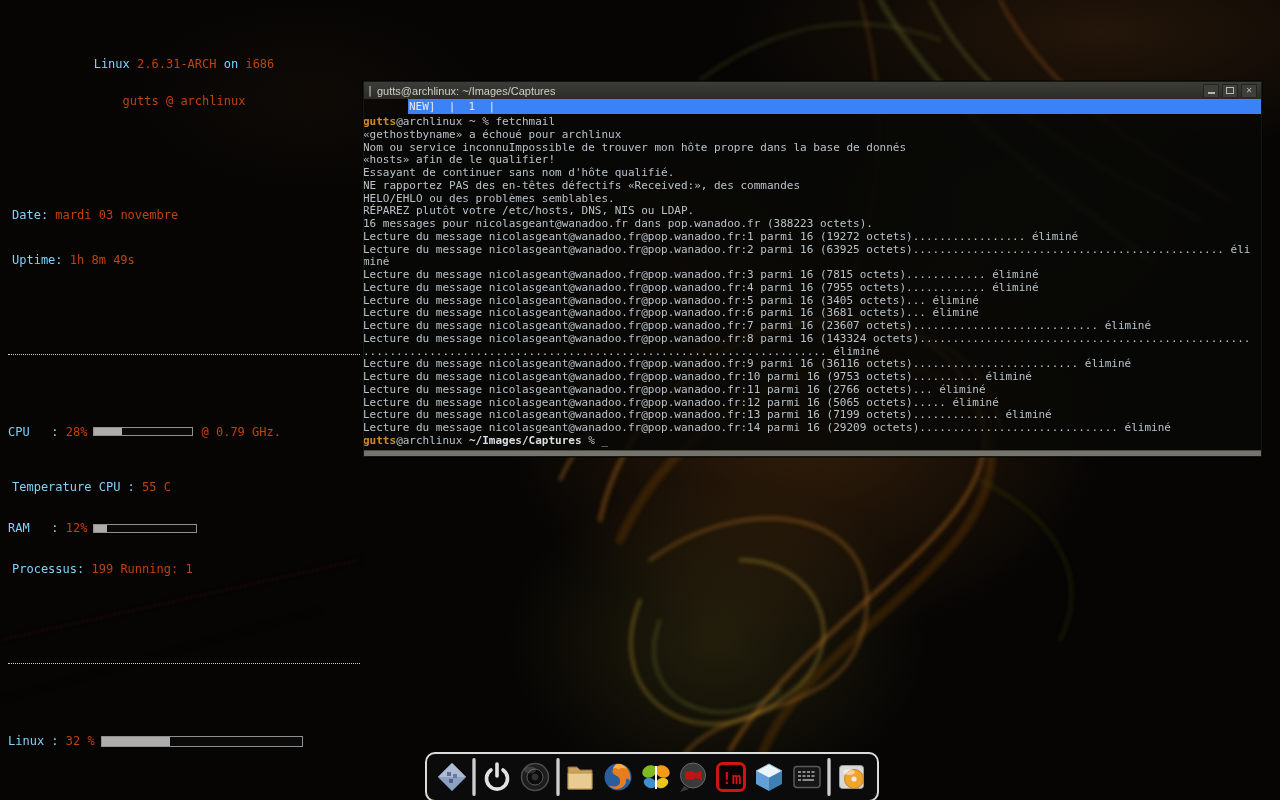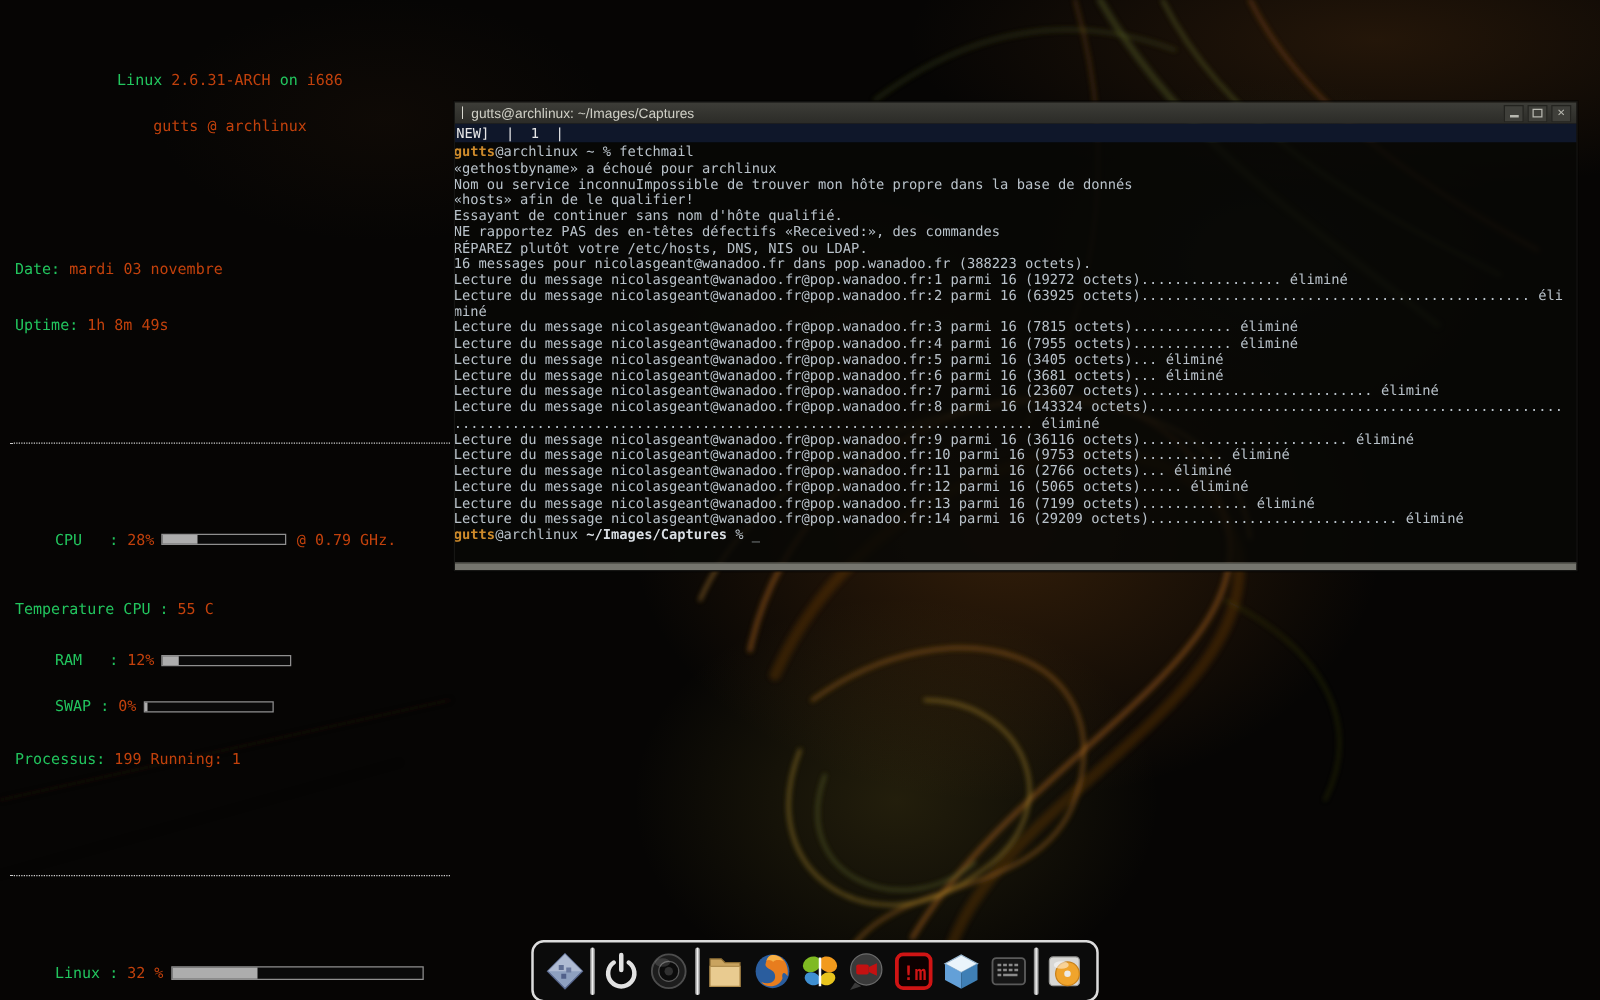--- a/index.html
+++ b/index.html
@@ -14,48 +14,48 @@
       radial-gradient(300px 230px at 56% 80%, rgba(150,130,42,.20), transparent 70%),
       radial-gradient(280px 210px at 79% 26%, rgba(92,102,42,.16), transparent 70%),
       radial-gradient(520px 170px at 86% 4%, rgba(142,82,26,.22), transparent 72%),
       radial-gradient(220px 170px at 53% 34%, rgba(122,62,16,.22), transparent 70%),
       radial-gradient(260px 140px at 24% 12%, rgba(90,50,18,.10), transparent 70%);}
   .flames{position:absolute;inset:0;}
 
   
   .conky{position:absolute;left:8px;top:8px;width:352px;font-size:12px;line-height:12.4px;
          color:#dcdcdc;white-space:pre;}
-  .o{color:#22c55e;}
+  .o{color:#7dd3fc;}
   .w{color:#c2410c;}
   .c-center{text-align:center;margin-bottom:11px;}
   .sep{border-top:1px dotted #cfcfcf;height:0;margin:9px 0 9px 0;}
   .kv{margin:4px;}
   .blk{margin-bottom:12px;}
-  .row{display:flex;align-items:center;margin-left:36px;}
+  .row{display:flex;align-items:center;}
   .bar{display:inline-block;height:7px;border:1px solid #8f8f8f;background:#0a0a0a;
        position:relative;vertical-align:middle;}
   .bar i{display:block;height:100%;background:#adadad;}
   .bar-cpu{width:98px;margin:0 8px 0 6px;}
   .bar-mem{width:102px;margin-left:6px;}
   .bar-fs{width:200px;height:9px;margin-left:6px;}
 
   
   .term{position:absolute;left:363px;top:81px;width:897px;border:1px solid #161614;
         box-shadow:0 0 0 1px rgba(0,0,0,.4);}
   .titlebar{height:17px;background:linear-gradient(#3d3d38,#2b2b27);display:flex;
             align-items:center;font:11px "Liberation Sans",sans-serif;color:#cfcfc6;}
   .title-icon{width:10px;color:#d8d8d0;font:10px "DejaVu Sans Mono",monospace;padding-left:3px;}
   .title-text{flex:1;text-align:left;}
   .wbtns{display:flex;gap:3px;padding-right:4px;}
   .wbtn{width:14px;height:12px;background:#3f3f3a;border:1px solid #23231f;display:flex;
         align-items:center;justify-content:center;color:#b8b8b0;font:8px "DejaVu Sans",sans-serif;}
   .wbtn .minbar{width:7px;height:2px;background:#b8b8b0;margin-top:5px;}
   .wbtn .maxbox{width:6px;height:5px;border:1px solid #b8b8b0;}
-  .tabbar{height:15px;background:#0f172a;color:#e8e8e8;font-size:11px;line-height:15px;
-          padding-left:1px;white-space:pre;font-family:"DejaVu Sans Mono",monospace;}
+  .tabbar{height:15px;background:#3b82f6;color:#e8e8e8;font-size:11px;line-height:15px;
+          padding-left:1px;white-space:pre;font-family:"DejaVu Sans Mono",monospace;margin-left:44px;}
   .term-body{background:rgba(8,8,6,.87);height:334px;overflow:hidden;padding:2px 1px 0 2px;
              font-size:11px;line-height:12.75px;color:#b9c2ca;}
   .tline{white-space:pre;text-indent:-3px;}
   .tc-w{color:#b9c2ca;}
   .tc-o{color:#cd8a2b;font-weight:bold;}
   .tc-wb{color:#d9dee3;font-weight:bold;}
   .tc-cur{color:#b9c2ca;}
   .bottom-frame{height:5px;background:#75756e;border-top:1px solid #4c4c46;}
 
   
@@ -111,22 +111,20 @@
 
   <div class="blk">
     <div class="row" style="margin-bottom:14px;">
       <span class="o">CPU   : </span><span class="w">28%</span>
       <span class="bar bar-cpu"><i style="width: 28%;"></i></span>
       <span class="w">@ 0.79 GHz.</span>
     </div>
     <div class="kv"><span class="o">Temperature CPU : </span><span class="w">55 C</span></div>
     <div class="row"><span class="o">RAM   : </span><span class="w">12%</span>
       <span class="bar bar-mem"><i style="width: 12%;"></i></span></div>
-    <div class="row"><span class="o">SWAP : </span><span class="w">0%</span>
-      <span class="bar bar-mem"><i style="width: 2%;"></i></span></div>
     <div class="kv"><span class="o">Processus: </span><span class="w">199 Running: 1</span></div>
   </div>
 
   <div class="sep"></div>
 
   <div class="blk">
     <div class="row"><span class="o">Linux : </span><span class="w">32 %</span>
       <span class="bar bar-fs"><i style="width: 34%;"></i></span></div>
     
   </div>
@@ -163,20 +161,21 @@
     </span>
   </div>
   <div class="tabbar">NEW]  |  1  |</div>
   <div class="term-body">
       <div class="tline"><span class="tc-o">gutts</span><span class="tc-w">@archlinux ~ % fetchmail</span></div>
       <div class="tline"><span class="tc-w">«gethostbyname» a échoué pour archlinux</span></div>
       <div class="tline"><span class="tc-w">Nom ou service inconnuImpossible de trouver mon hôte propre dans la base de donnés</span></div>
       <div class="tline"><span class="tc-w">«hosts» afin de le qualifier!</span></div>
       <div class="tline"><span class="tc-w">Essayant de continuer sans nom d'hôte qualifié.</span></div>
       <div class="tline"><span class="tc-w">NE rapportez PAS des en-têtes défectifs «Received:», des commandes</span></div>
+      <div class="tline"><span class="tc-w">HELO/EHLO ou des problèmes semblables.</span></div>
       <div class="tline"><span class="tc-w">RÉPAREZ plutôt votre /etc/hosts, DNS, NIS ou LDAP.</span></div>
       <div class="tline"><span class="tc-w">16 messages pour nicolasgeant@wanadoo.fr dans pop.wanadoo.fr (388223 octets).</span></div>
       <div class="tline"><span class="tc-w">Lecture du message nicolasgeant@wanadoo.fr@pop.wanadoo.fr:1 parmi 16 (19272 octets)................. éliminé</span></div>
       <div class="tline"><span class="tc-w">Lecture du message nicolasgeant@wanadoo.fr@pop.wanadoo.fr:2 parmi 16 (63925 octets)............................................... éli</span></div>
       <div class="tline"><span class="tc-w">miné</span></div>
       <div class="tline"><span class="tc-w">Lecture du message nicolasgeant@wanadoo.fr@pop.wanadoo.fr:3 parmi 16 (7815 octets)............ éliminé</span></div>
       <div class="tline"><span class="tc-w">Lecture du message nicolasgeant@wanadoo.fr@pop.wanadoo.fr:4 parmi 16 (7955 octets)............ éliminé</span></div>
       <div class="tline"><span class="tc-w">Lecture du message nicolasgeant@wanadoo.fr@pop.wanadoo.fr:5 parmi 16 (3405 octets)... éliminé</span></div>
       <div class="tline"><span class="tc-w">Lecture du message nicolasgeant@wanadoo.fr@pop.wanadoo.fr:6 parmi 16 (3681 octets)... éliminé</span></div>
       <div class="tline"><span class="tc-w">Lecture du message nicolasgeant@wanadoo.fr@pop.wanadoo.fr:7 parmi 16 (23607 octets)............................ éliminé</span></div>

